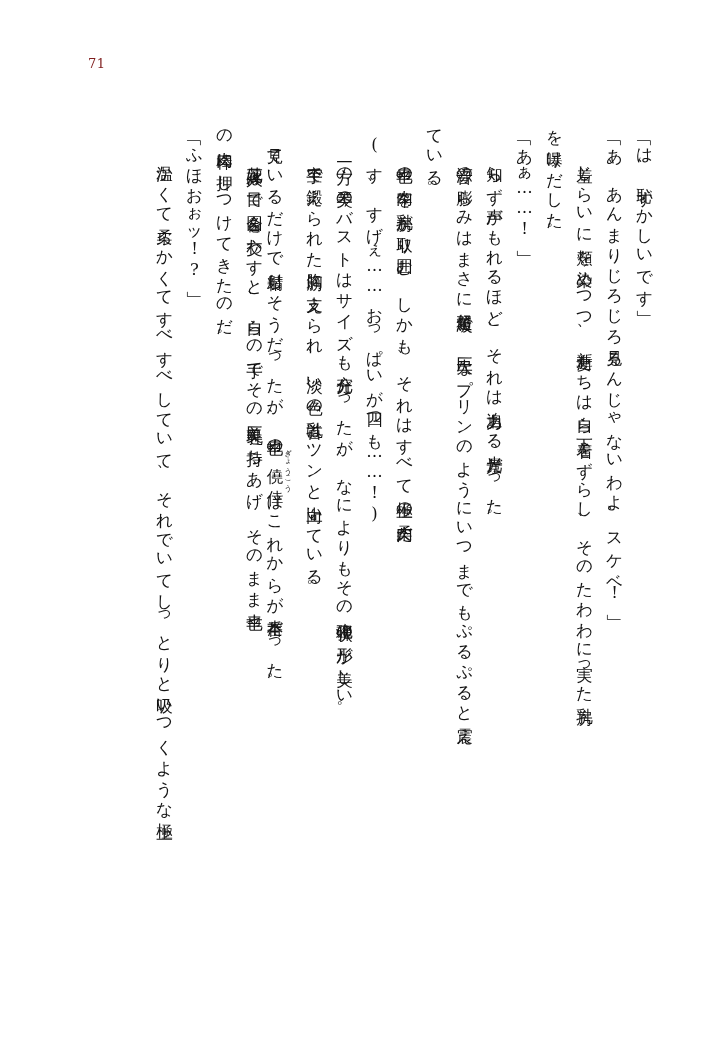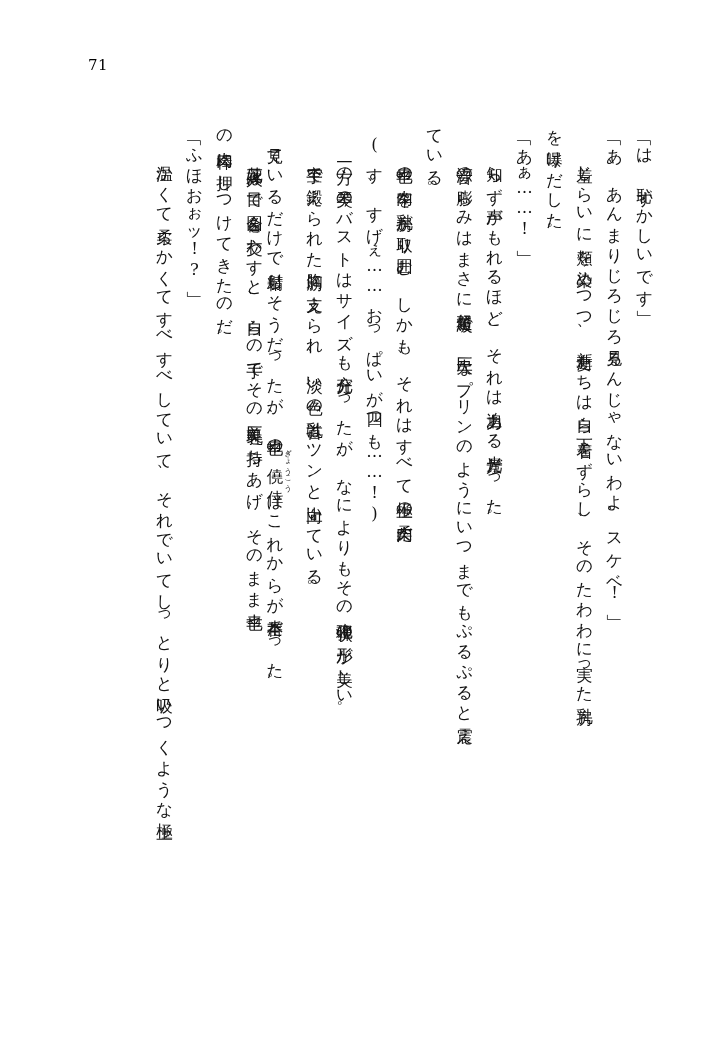--- a/index.html
+++ b/index.html
@@ -17,23 +17,23 @@
   .page {
     position: relative;
     width: 705px;
     height: 1050px;
     background: #ffffff;
   }
   .page-number {
     position: absolute;
     top: 56px;
     left: 88px;
-    font-size: 15px;
+    font-size: 13px;
     font-family: "DejaVu Serif", "Liberation Serif", serif;
-    color: #000000;
+    color: #7f1d1d;
     letter-spacing: 0.5px;
   }
   .text-block {
     position: absolute;
     top: 118px;
     left: 52px;
     width: 600px;
     height: 860px;
     display: flex;
     flex-direction: row-reverse;

